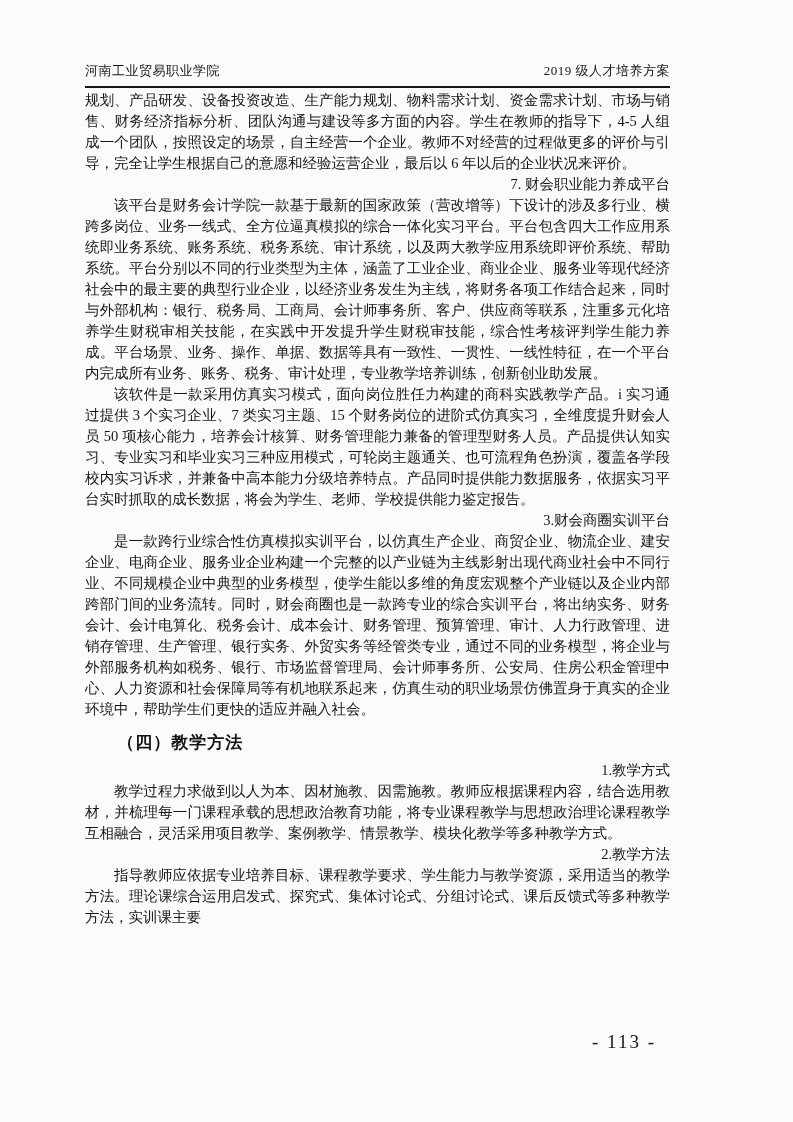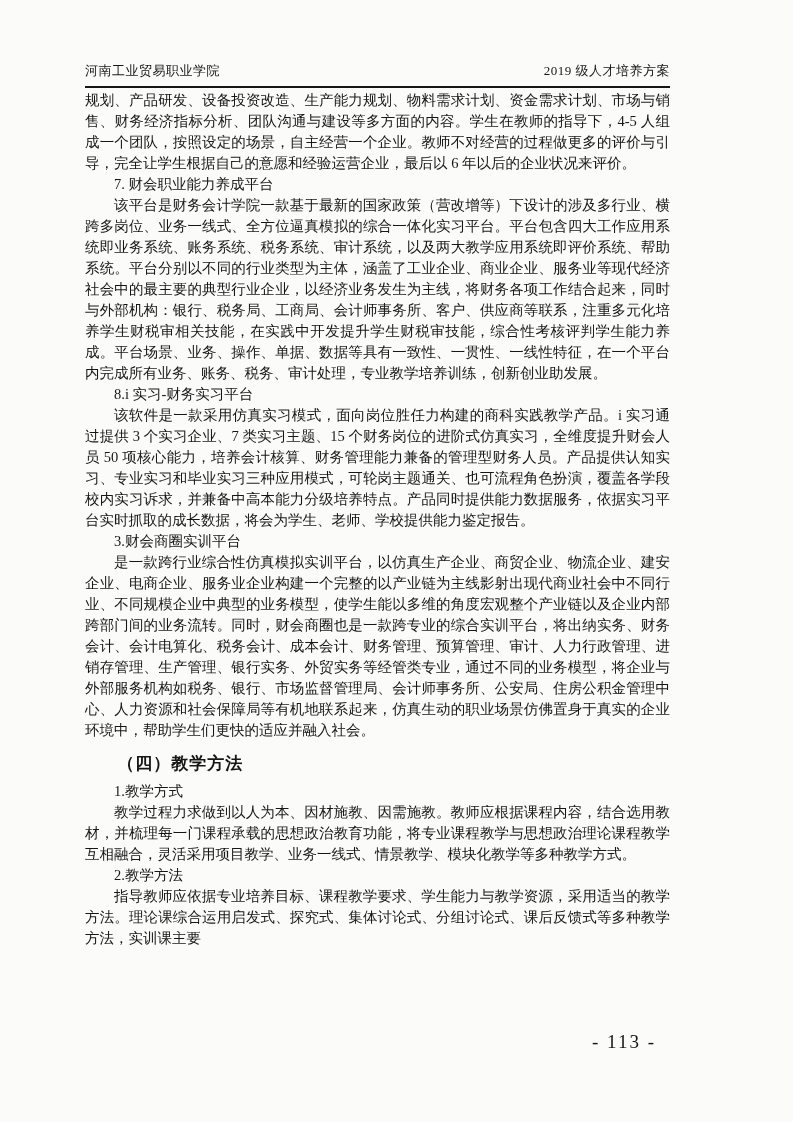--- a/index.html
+++ b/index.html
@@ -28,21 +28,21 @@
     border-bottom: 2px solid #161616;
   }
   .body-text {
     margin-top: 2px;
     font-size: 14.5px;
     line-height: 21px;
     text-align: justify;
   }
   .para { text-indent: 2em; }
   .para.no-indent { text-indent: 0; }
-  .h-num { text-indent: 2em; text-align: left; }
+  .h-num { text-indent: 2em; text-align: right; }
   .h-section {
     font-family: "Liberation Sans", "DejaVu Sans", sans-serif;
     font-weight: bold;
     font-size: 17px;
     text-indent: 1.9em;
     text-align: left;
     margin: 12px 0 7px 0;
     letter-spacing: 1px;
   }
   .footer {
@@ -60,26 +60,25 @@
 
   <div class="header">
     <span>河南工业贸易职业学院</span>
     <span>2019 级人才培养方案</span>
   </div>
 
   <div class="body-text">
     <p class="para no-indent">规划、产品研发、设备投资改造、生产能力规划、物料需求计划、资金需求计划、市场与销售、财务经济指标分析、团队沟通与建设等多方面的内容。学生在教师的指导下，4-5 人组成一个团队，按照设定的场景，自主经营一个企业。教师不对经营的过程做更多的评价与引导，完全让学生根据自己的意愿和经验运营企业，最后以 6 年以后的企业状况来评价。</p>
     <p class="h-num">7. 财会职业能力养成平台</p>
     <p class="para">该平台是财务会计学院一款基于最新的国家政策（营改增等）下设计的涉及多行业、横跨多岗位、业务一线式、全方位逼真模拟的综合一体化实习平台。平台包含四大工作应用系统即业务系统、账务系统、税务系统、审计系统，以及两大教学应用系统即评价系统、帮助系统。平台分别以不同的行业类型为主体，涵盖了工业企业、商业企业、服务业等现代经济社会中的最主要的典型行业企业，以经济业务发生为主线，将财务各项工作结合起来，同时与外部机构：银行、税务局、工商局、会计师事务所、客户、供应商等联系，注重多元化培养学生财税审相关技能，在实践中开发提升学生财税审技能，综合性考核评判学生能力养成。平台场景、业务、操作、单据、数据等具有一致性、一贯性、一线性特征，在一个平台内完成所有业务、账务、税务、审计处理，专业教学培养训练，创新创业助发展。</p>
-    <p class="h-num">8.i 实习-财务实习平台</p>
     <p class="para">该软件是一款采用仿真实习模式，面向岗位胜任力构建的商科实践教学产品。i 实习通过提供 3 个实习企业、7 类实习主题、15 个财务岗位的进阶式仿真实习，全维度提升财会人员 50 项核心能力，培养会计核算、财务管理能力兼备的管理型财务人员。产品提供认知实习、专业实习和毕业实习三种应用模式，可轮岗主题通关、也可流程角色扮演，覆盖各学段校内实习诉求，并兼备中高本能力分级培养特点。产品同时提供能力数据服务，依据实习平台实时抓取的成长数据，将会为学生、老师、学校提供能力鉴定报告。</p>
     <p class="h-num">3.财会商圈实训平台</p>
     <p class="para">是一款跨行业综合性仿真模拟实训平台，以仿真生产企业、商贸企业、物流企业、建安企业、电商企业、服务业企业构建一个完整的以产业链为主线影射出现代商业社会中不同行业、不同规模企业中典型的业务模型，使学生能以多维的角度宏观整个产业链以及企业内部跨部门间的业务流转。同时，财会商圈也是一款跨专业的综合实训平台，将出纳实务、财务会计、会计电算化、税务会计、成本会计、财务管理、预算管理、审计、人力行政管理、进销存管理、生产管理、银行实务、外贸实务等经管类专业，通过不同的业务模型，将企业与外部服务机构如税务、银行、市场监督管理局、会计师事务所、公安局、住房公积金管理中心、人力资源和社会保障局等有机地联系起来，仿真生动的职业场景仿佛置身于真实的企业环境中，帮助学生们更快的适应并融入社会。</p>
     <p class="h-section">（四）教学方法</p>
     <p class="h-num">1.教学方式</p>
-    <p class="para">教学过程力求做到以人为本、因材施教、因需施教。教师应根据课程内容，结合选用教材，并梳理每一门课程承载的思想政治教育功能，将专业课程教学与思想政治理论课程教学互相融合，灵活采用项目教学、业务一线式、情景教学、模块化教学等多种教学方式。</p>
+    <p class="para">教学过程力求做到以人为本、因材施教、因需施教。教师应根据课程内容，结合选用教材，并梳理每一门课程承载的思想政治教育功能，将专业课程教学与思想政治理论课程教学互相融合，灵活采用项目教学、案例教学、情景教学、模块化教学等多种教学方式。</p>
     <p class="h-num">2.教学方法</p>
     <p class="para">指导教师应依据专业培养目标、课程教学要求、学生能力与教学资源，采用适当的教学方法。理论课综合运用启发式、探究式、集体讨论式、分组讨论式、课后反馈式等多种教学方法，实训课主要</p>
   </div>
 
   <div class="footer">- 113 -</div>
 
 </div>
 
 </body></html>

